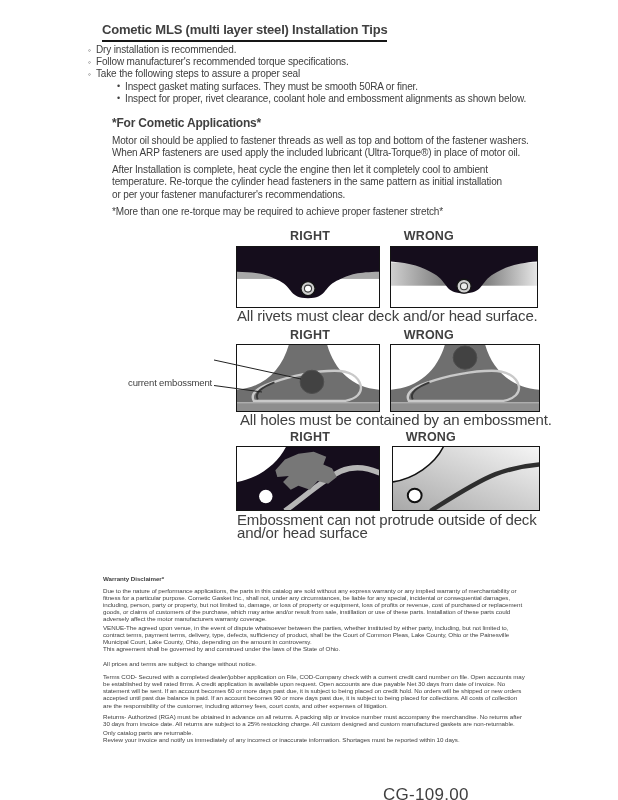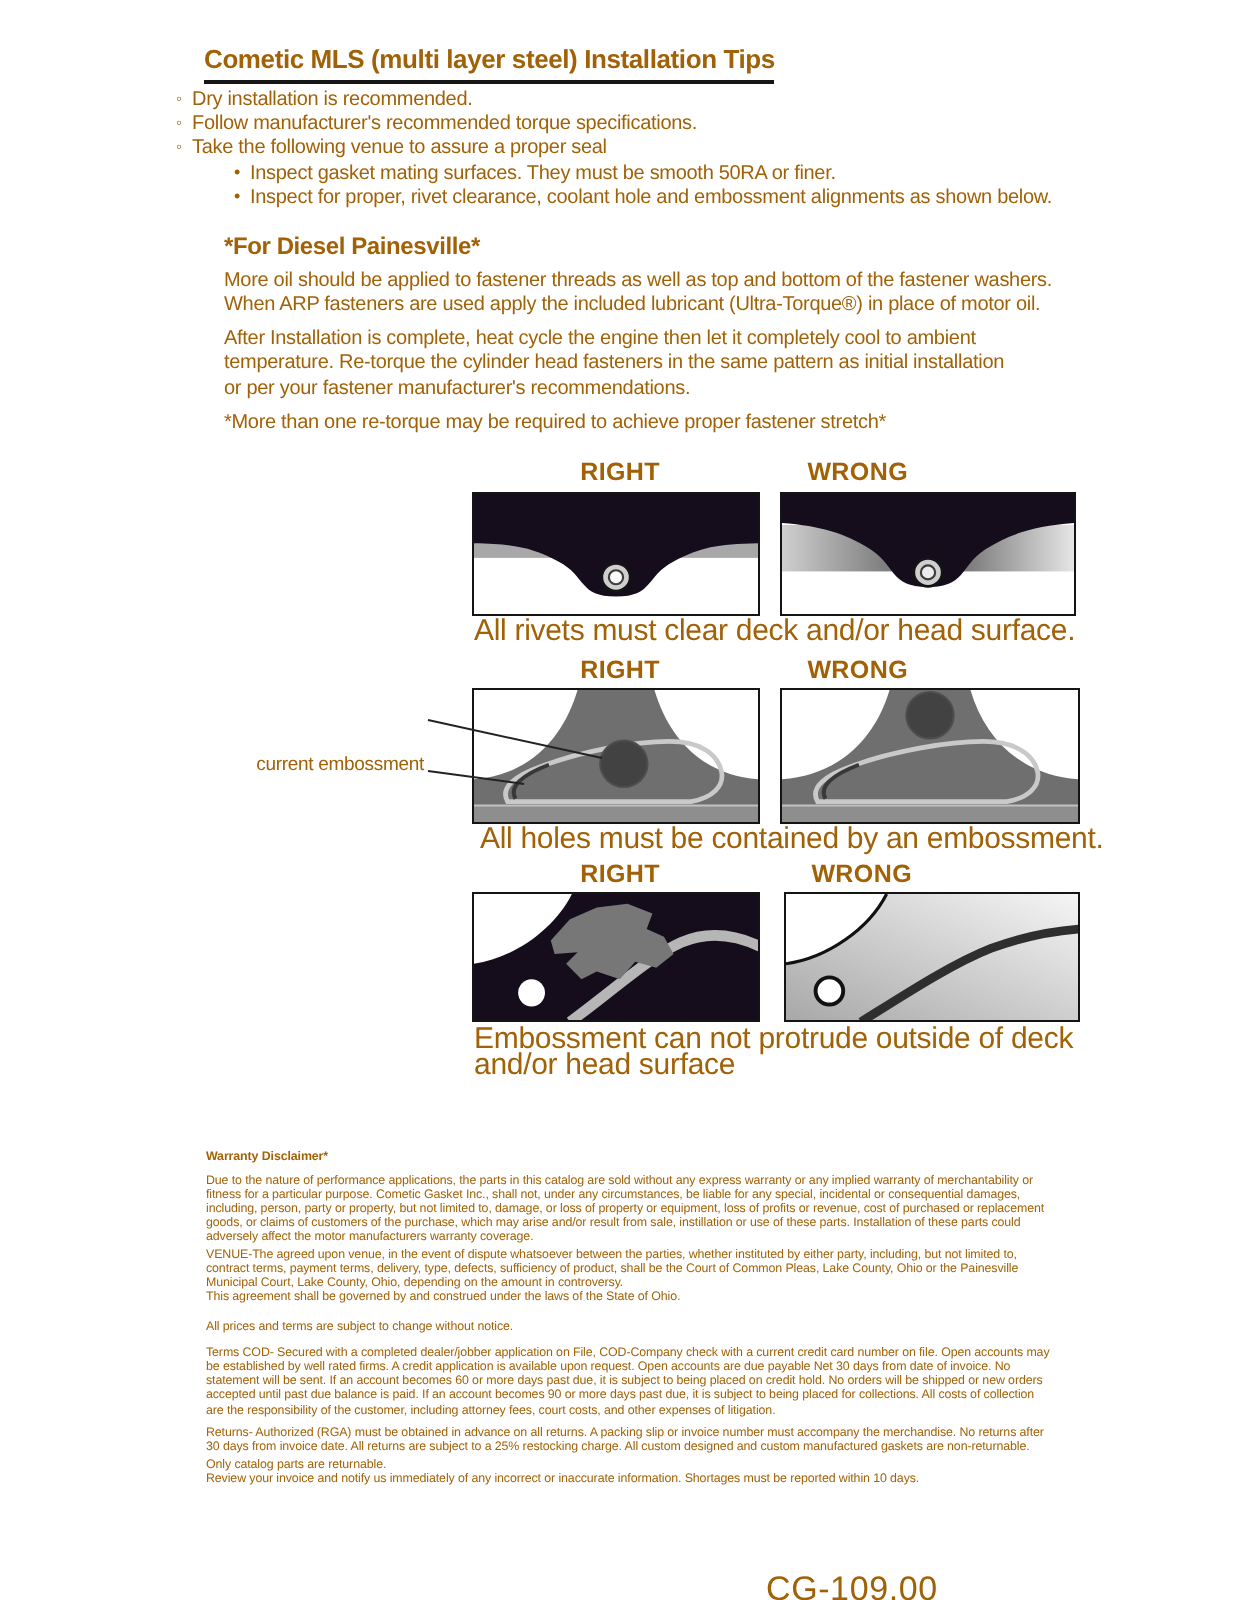--- a/index.html
+++ b/index.html
@@ -1,17 +1,17 @@
 <!DOCTYPE html>
 <html><head>
 <meta charset="utf-8">
 <style>
   html,body{margin:0;padding:0;background:#ffffff;}
   .page{position:relative;width:618px;height:800px;background:#ffffff;overflow:hidden;
-        font-family:"Liberation Sans",sans-serif;color:#a16207;}
+        font-family:"Liberation Sans",sans-serif;color:#404040;}
   .title{position:absolute;left:102px;top:22px;font-size:13px;font-weight:bold;
          letter-spacing:-0.2px;border-bottom:2px solid #161616;padding-bottom:3px;margin:0;}
   .bullets{position:absolute;left:88px;top:44px;font-size:10px;letter-spacing:-0.15px;}
   .brow{line-height:11.7px;white-space:nowrap;}
   .brow .m{display:inline-block;width:8px;font-size:8.5px;vertical-align:0.5px;}
   .brow.sub{padding-left:29px;}
   .brow.sub .m{font-size:9px;}
   .dz{position:absolute;left:112px;font-size:10px;line-height:12.3px;letter-spacing:-0.15px;white-space:pre-line;margin:0;}
   .dz-head{font-weight:bold;font-size:12px;letter-spacing:-0.2px;}
   .dlabel{position:absolute;width:64px;text-align:right;font-weight:bold;font-size:12.5px;letter-spacing:0.2px;}
@@ -29,27 +29,27 @@
 </head>
 <body>
 
 <div class="page">
 
   <h1 class="title">Cometic MLS (multi layer steel) Installation Tips</h1>
 
   <div class="bullets">
     <div class="brow"><span class="m">◦</span><span>Dry installation is recommended.</span></div>
     <div class="brow"><span class="m">◦</span><span>Follow manufacturer's recommended torque specifications.</span></div>
-    <div class="brow"><span class="m">◦</span><span>Take the following venue to assure a proper seal</span></div>
+    <div class="brow"><span class="m">◦</span><span>Take the following steps to assure a proper seal</span></div>
     <div class="brow sub"><span class="m">•</span><span>Inspect gasket mating surfaces.  They must be smooth 50RA or finer.</span></div>
     <div class="brow sub"><span class="m">•</span><span>Inspect for proper, rivet clearance, coolant hole and embossment alignments as shown below.</span></div>
   </div>
 
-  <p class="dz dz-head" style="top:117px">*For Diesel Painesville*</p>
-  <p class="dz" style="top:135px">More oil should be applied to fastener threads as well as top and bottom of the fastener washers.
+  <p class="dz dz-head" style="top:117px">*For Cometic Applications*</p>
+  <p class="dz" style="top:135px">Motor oil should be applied to fastener threads as well as top and bottom of the fastener washers.
 When ARP fasteners are used apply the included lubricant (Ultra-Torque®) in place of motor oil.</p>
   <p class="dz" style="top:164px">After Installation is complete, heat cycle the engine then let it completely cool to ambient
 temperature. Re-torque the cylinder head fasteners in the same pattern as initial installation
 or per your fastener manufacturer's recommendations.</p>
   <p class="dz" style="top:206px">*More than one re-torque may be required to achieve proper fastener stretch*</p>
 
   <div class="dlabel" style="left:266px;top:229px">RIGHT</div>
   <div class="dlabel" style="left:390px;top:229px">WRONG</div>
 
   <div class="dbox" style="left:236px;top:246px;width:144px;height:62px">

